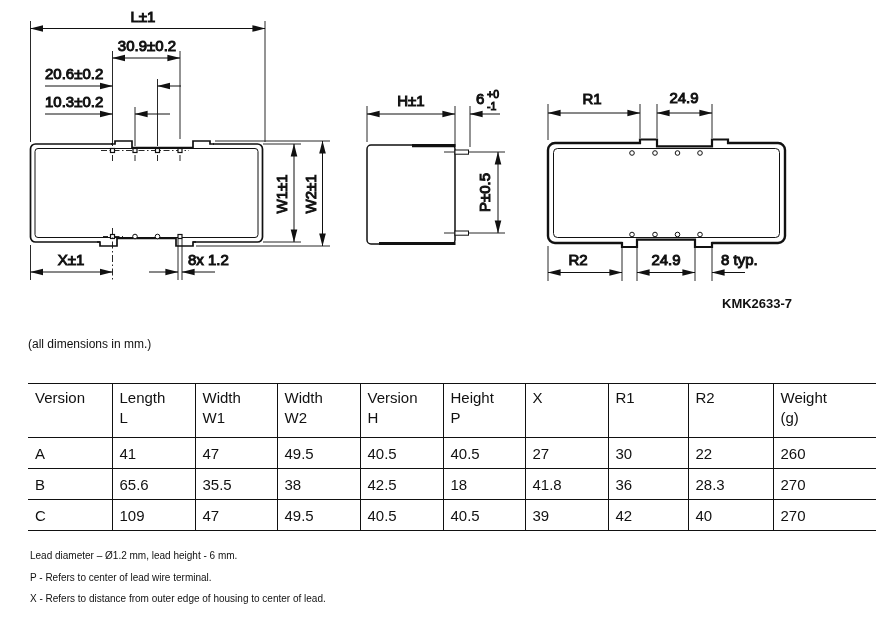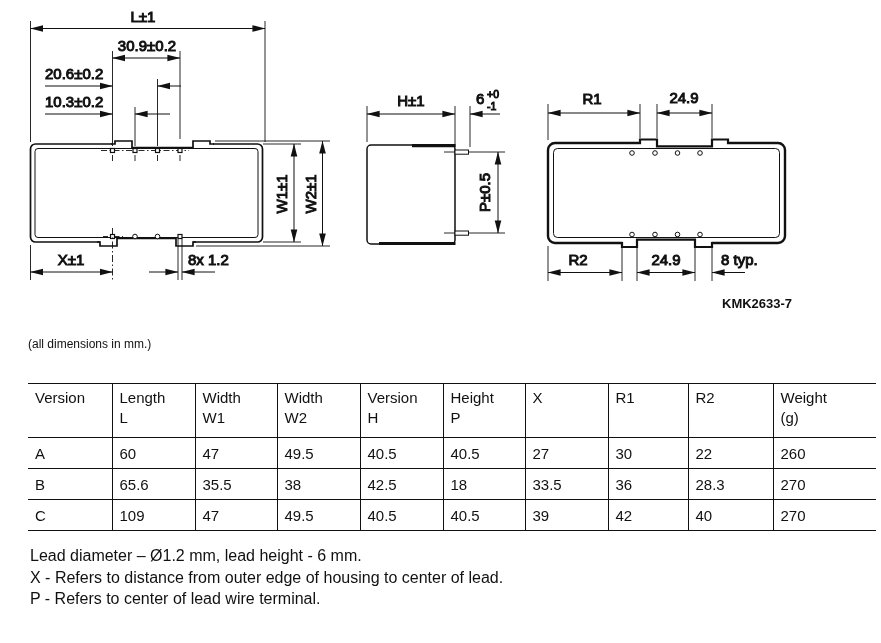--- a/index.html
+++ b/index.html
@@ -10,21 +10,21 @@
   .dim-note { position: absolute; left: 28px; top: 337px; font-size: 12px; }
   .spec-table { position: absolute; left: 28px; top: 383px; border-collapse: collapse;
                 table-layout: fixed; font-size: 15px; }
   .spec-table th, .spec-table td { border-top: 1.4px solid #111; border-left: 1.2px solid #111;
                  text-align: left; font-weight: normal; vertical-align: top; padding: 4px 4px 0 7px; }
   .spec-table th:first-child, .spec-table td:first-child { border-left: none; }
   .spec-table tr.last-row th, .spec-table tr.last-row td { border-bottom: 1.4px solid #111; }
   .spec-table thead th { height: 54px; line-height: 20px; }
   .spec-table tbody td { height: 31px; line-height: 24px; }
   .hdr-line { display: block; }
-  .footnotes { position: absolute; left: 30px; top: 545px; font-size: 16px; line-height: 21.5px; }
+  .footnotes { position: absolute; left: 30px; top: 545px; font-size: 10px; line-height: 21.5px; }
 </style>
 </head>
 <body>
 
 <div class="page">
 
   
   <svg width="881" height="330" viewBox="0 0 881 330">
     <defs>
       <marker id="arw" orient="auto-start-reverse" markerWidth="15" markerHeight="9" refX="12.6" refY="4" markerUnits="userSpaceOnUse">
@@ -236,38 +236,38 @@
           </th>
         <th>
             <span class="hdr-line">Weight</span>
             <span class="hdr-line">(g)</span>
           </th>
       </tr>
     </thead>
     <tbody>
       <tr>
         <td>A</td>
-        <td>60</td>
+        <td>41</td>
         <td>47</td>
         <td>49.5</td>
         <td>40.5</td>
         <td>40.5</td>
         <td>27</td>
         <td>30</td>
         <td>22</td>
         <td>260</td>
       </tr>
       <tr>
         <td>B</td>
         <td>65.6</td>
         <td>35.5</td>
         <td>38</td>
         <td>42.5</td>
         <td>18</td>
-        <td>33.5</td>
+        <td>41.8</td>
         <td>36</td>
         <td>28.3</td>
         <td>270</td>
       </tr>
       <tr class="last-row">
         <td>C</td>
         <td>109</td>
         <td>47</td>
         <td>49.5</td>
         <td>40.5</td>
@@ -276,17 +276,17 @@
         <td>42</td>
         <td>40</td>
         <td>270</td>
       </tr>
     </tbody>
   </table>
 
   
   <div class="footnotes">
     <div>Lead diameter – Ø1.2 mm, lead height - 6 mm.</div>
+    <div>P - Refers to center of lead wire terminal.</div>
     <div>X - Refers to distance from outer edge of housing to center of lead.</div>
-    <div>P - Refers to center of lead wire terminal.</div>
   </div>
 
 </div>
 
 </body></html>

